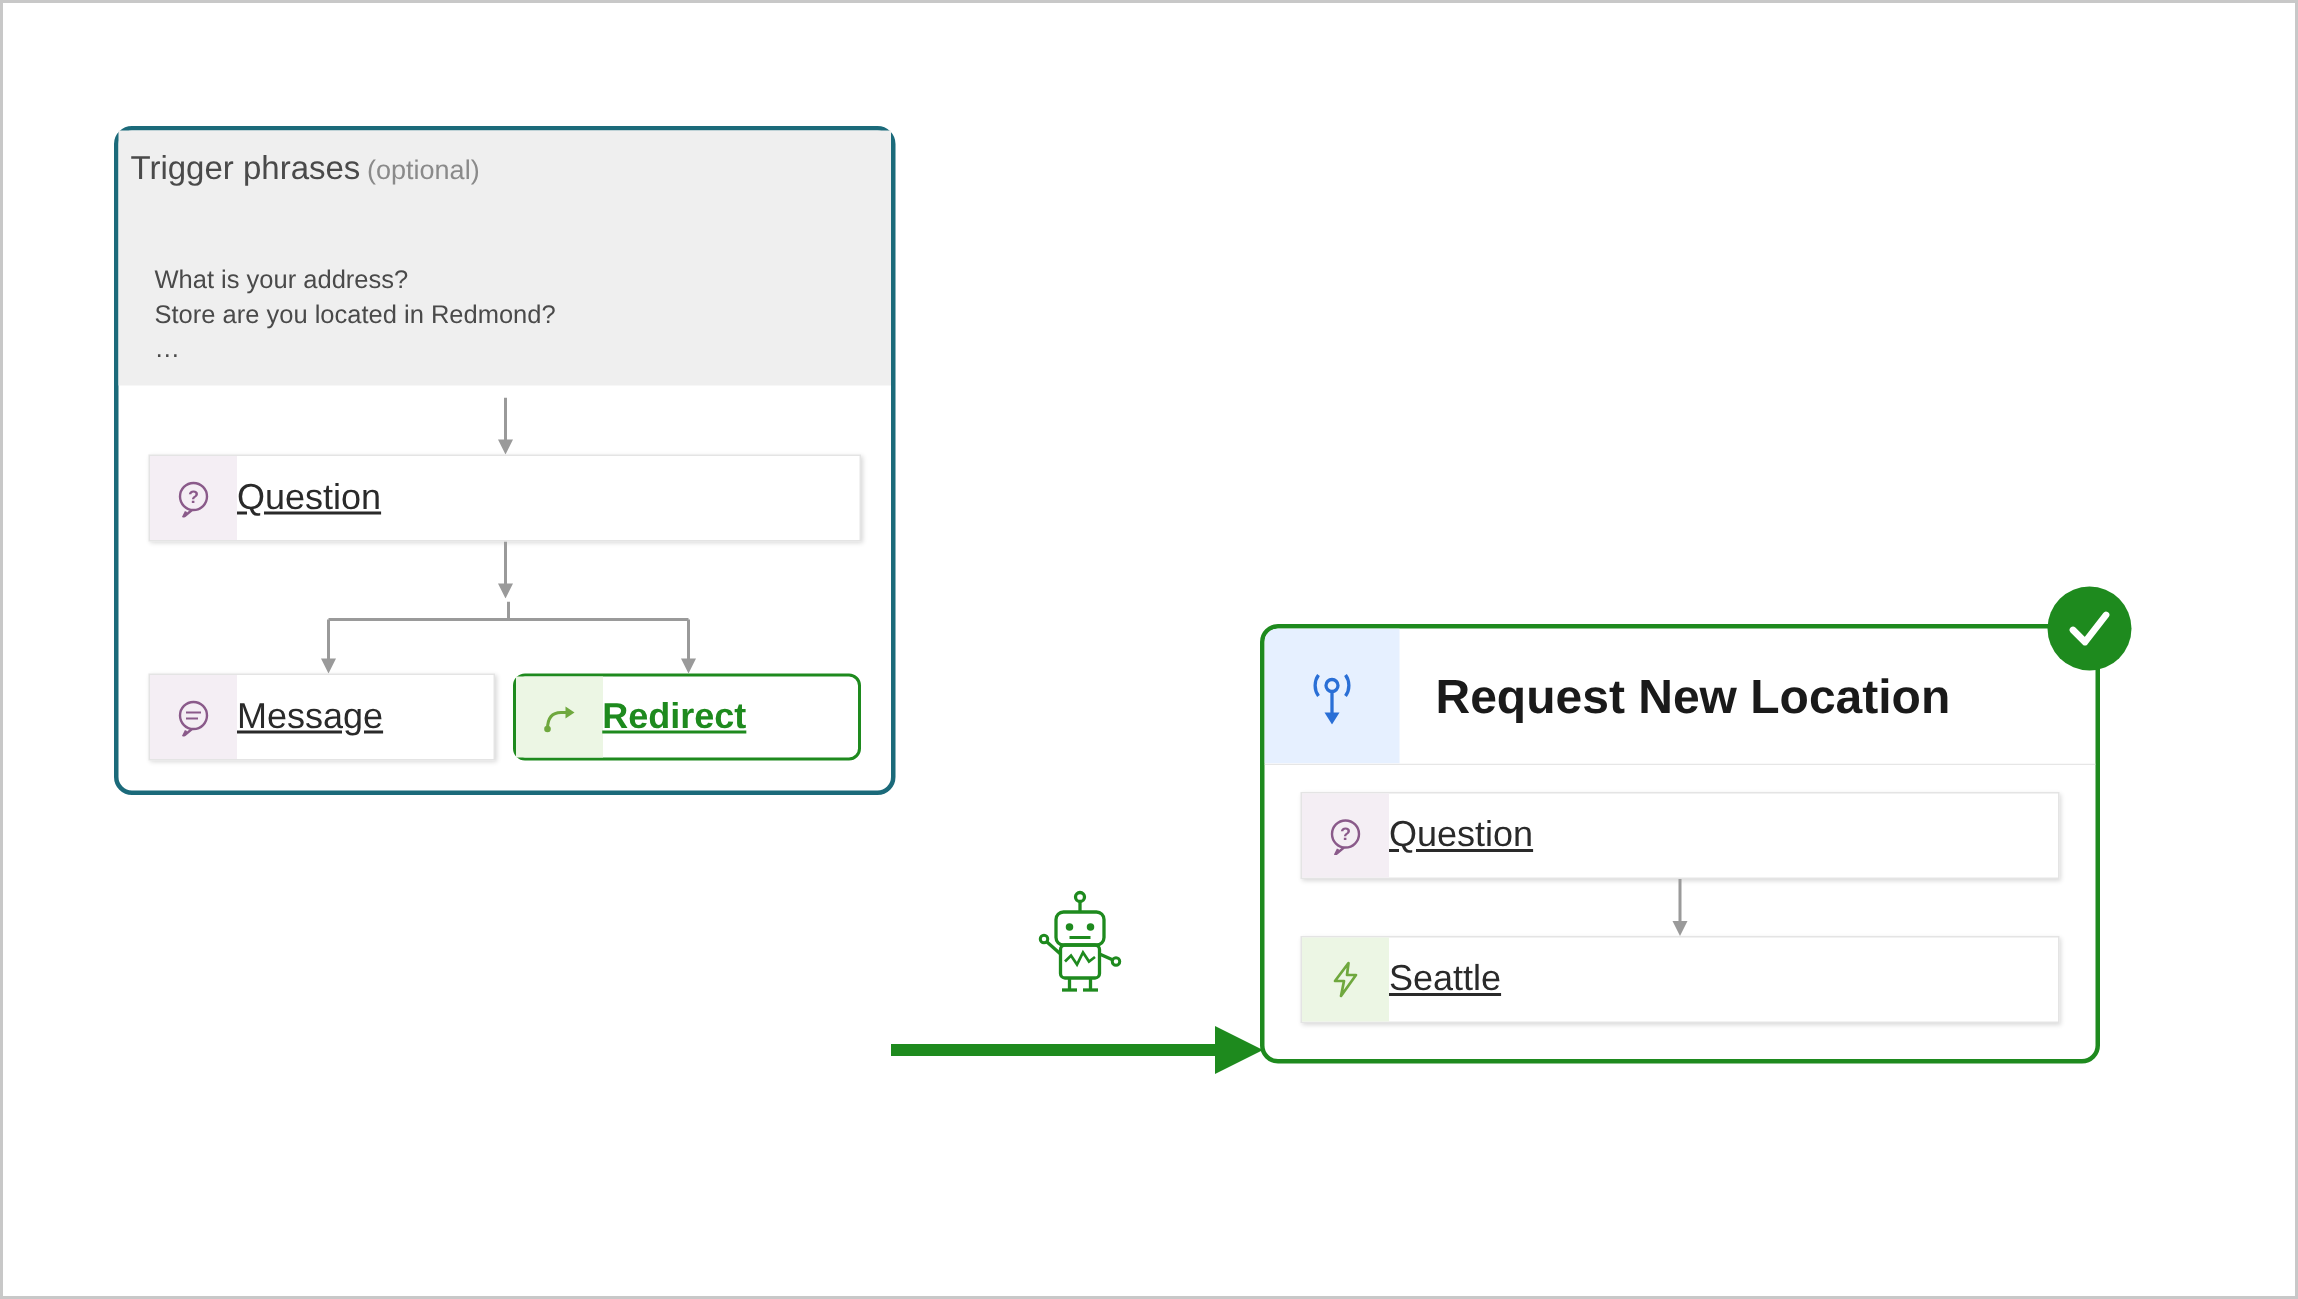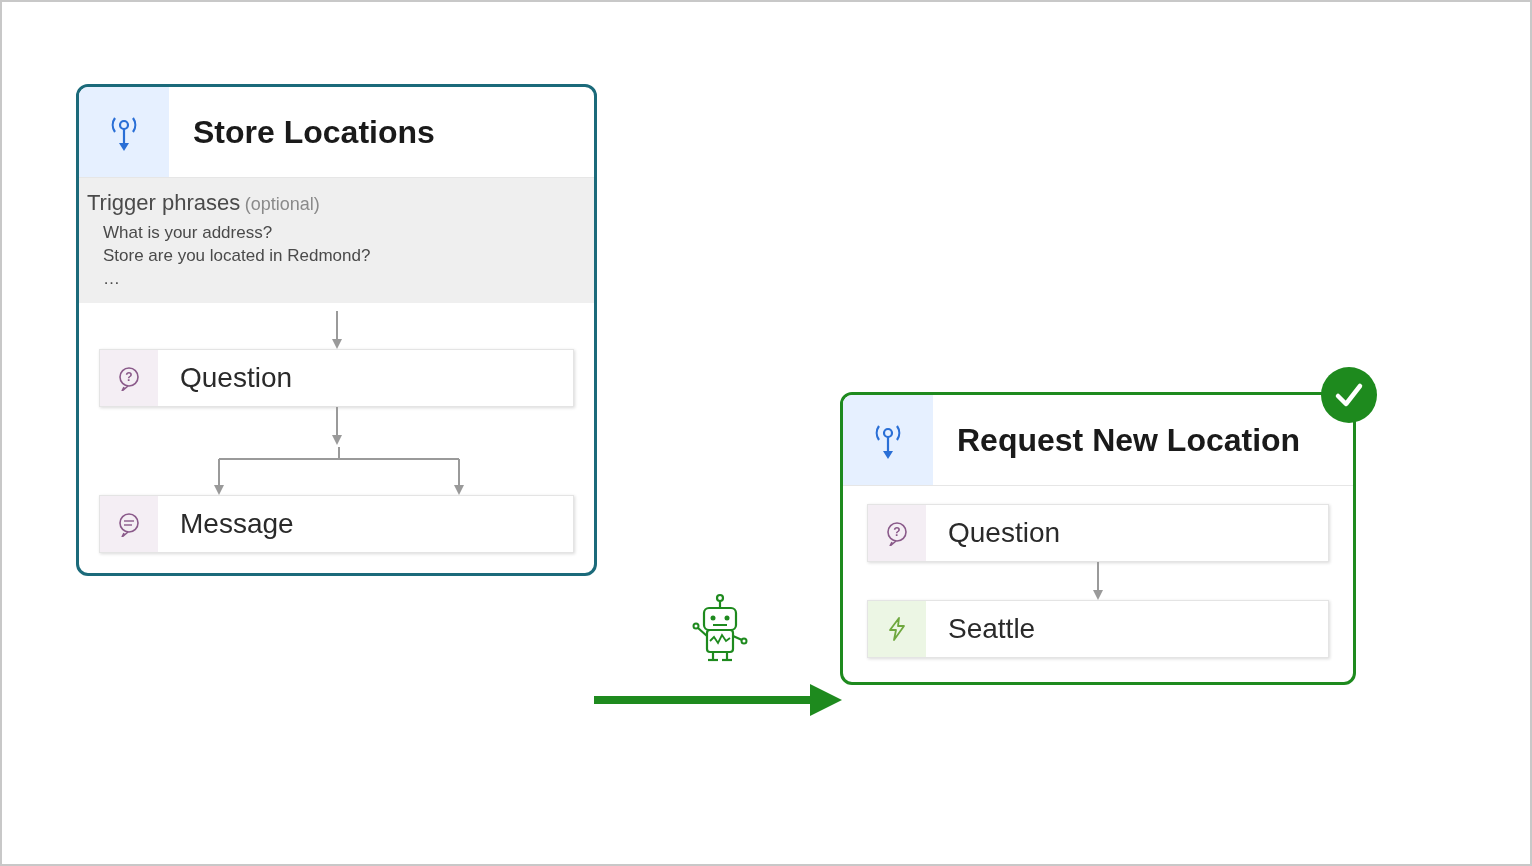--- a/index.html
+++ b/index.html
@@ -23,22 +23,22 @@
     left: 74px;
     top: 82px;
     width: 521px;
     border: 3px solid #1b6a7a;
     border-radius: 12px;
     background: #fff;
   }
   .topic-card-right {
     position: absolute;
     left: 838px;
-    top: 390px;
-    width: 516px;
+    top: 414px;
+    width: 560px;
     border: 3px solid #1e8a1e;
     border-radius: 12px;
     background: #fff;
   }
 
   .topic-header {
     display: flex;
     align-items: center;
     border-bottom: 1px solid #e6e6e6;
     border-radius: 9px 9px 0 0;
@@ -71,20 +71,21 @@
   .trigger-optional {
     font-size: 18px;
     color: #8a8a8a;
     font-weight: 400;
   }
   .trigger-list {
     font-size: 17px;
     color: #4a4a4a;
     padding: 6px 0 0 16px;
     line-height: 1.35;
+    margin-top: 45px;
   }
 
   .flow-body {
     padding: 8px 20px 20px 20px;
     position: relative;
   }
 
   .node-row {
     display: flex;
     background: #fff;
@@ -97,25 +98,26 @@
     width: 58px;
     background: #f4eef4;
     display: flex;
     align-items: center;
     justify-content: center;
     flex-shrink: 0;
   }
   .node-icon.blue-bg { background: #e8f1ff; }
   .node-icon.green-bg { background: #ecf6e4; }
   .node-label {
-    font-size: 28px;
+    font-size: 24px;
     color: #2a2a2a;
     display: flex;
     align-items: center;
-    padding-left: 22px;
+    padding-left: 0;
+    text-decoration: underline;
   }
   .node-label.green { color: #1e8a1e; font-weight: 600; }
 
   .arrow-down {
     display: flex;
     justify-content: center;
     height: 38px;
   }
   .arrow-down svg { display: block; }
 
@@ -172,32 +174,20 @@
   .check-badge svg { width: 34px; height: 34px; }
 
   .right-flow { padding: 18px 24px 24px 24px; }
 </style>
 </head>
 <body>
 
 <div class="canvas">
 
   <div class="topic-card-left">
-    <div class="topic-header">
-      <div class="topic-icon-box">
-        <svg width="32" height="38" viewBox="0 0 32 38">
-          <circle cx="16" cy="12" r="4" fill="none" stroke="#2a6fd6" stroke-width="2.2"></circle>
-          <path d="M 7 5 A 12 12 0 0 0 7 19" fill="none" stroke="#2a6fd6" stroke-width="2.2"></path>
-          <path d="M 25 5 A 12 12 0 0 1 25 19" fill="none" stroke="#2a6fd6" stroke-width="2.2"></path>
-          <line x1="16" y1="16" x2="16" y2="32" stroke="#2a6fd6" stroke-width="2.2"></line>
-          <polygon points="16,38 11,30 21,30" fill="#2a6fd6"></polygon>
-        </svg>
-      </div>
-      <div class="topic-title">Store Locations</div>
-    </div>
 
     <div class="trigger-section">
       <span class="trigger-label">Trigger phrases</span>
       <span class="trigger-optional">(optional)</span>
       <div class="trigger-list">
         <div>What is your address?</div>
         <div>Store are you located in Redmond?</div>
         <div>…</div>
       </div>
     </div>
@@ -244,20 +234,30 @@
         <div class="half node-row">
           <div class="node-icon">
             <svg width="26" height="26" viewBox="0 0 26 26">
                 <circle cx="13" cy="12" r="9" fill="none" stroke="#8a5a8a" stroke-width="1.6"></circle>
                 <path d="M 8 22 L 6 26 L 12 21" fill="none" stroke="#8a5a8a" stroke-width="1.6"></path>
                 <line x1="8" y1="10" x2="18" y2="10" stroke="#8a5a8a" stroke-width="1.4"></line>
                 <line x1="8" y1="14" x2="16" y2="14" stroke="#8a5a8a" stroke-width="1.4"></line>
               </svg>
           </div>
           <div class="node-label">Message</div>
+        </div>
+        <div class="half node-row redirect-node">
+          <div class="node-icon green-bg">
+            <svg width="26" height="26" viewBox="0 0 26 26">
+                <path d="M 5 21 Q 5 10 14 10 L 19 10" fill="none" stroke="#6fa83e" stroke-width="2"></path>
+                <polygon points="23,10 17,6 17,14" fill="#6fa83e"></polygon>
+                <circle cx="5" cy="21" r="2.2" fill="#6fa83e"></circle>
+              </svg>
+          </div>
+          <div class="node-label green">Redirect</div>
         </div>
       </div>
     </div>
   </div>
 
   <div class="robot-icon">
     <svg width="80" height="80" viewBox="0 0 80 80">
       <circle cx="40" cy="8" r="3" fill="none" stroke="#1e8a1e" stroke-width="2.2"></circle>
       <line x1="40" y1="11" x2="40" y2="18" stroke="#1e8a1e" stroke-width="2.2"></line>
       <rect x="24" y="18" width="32" height="22" rx="5" fill="none" stroke="#1e8a1e" stroke-width="2.2"></rect>

